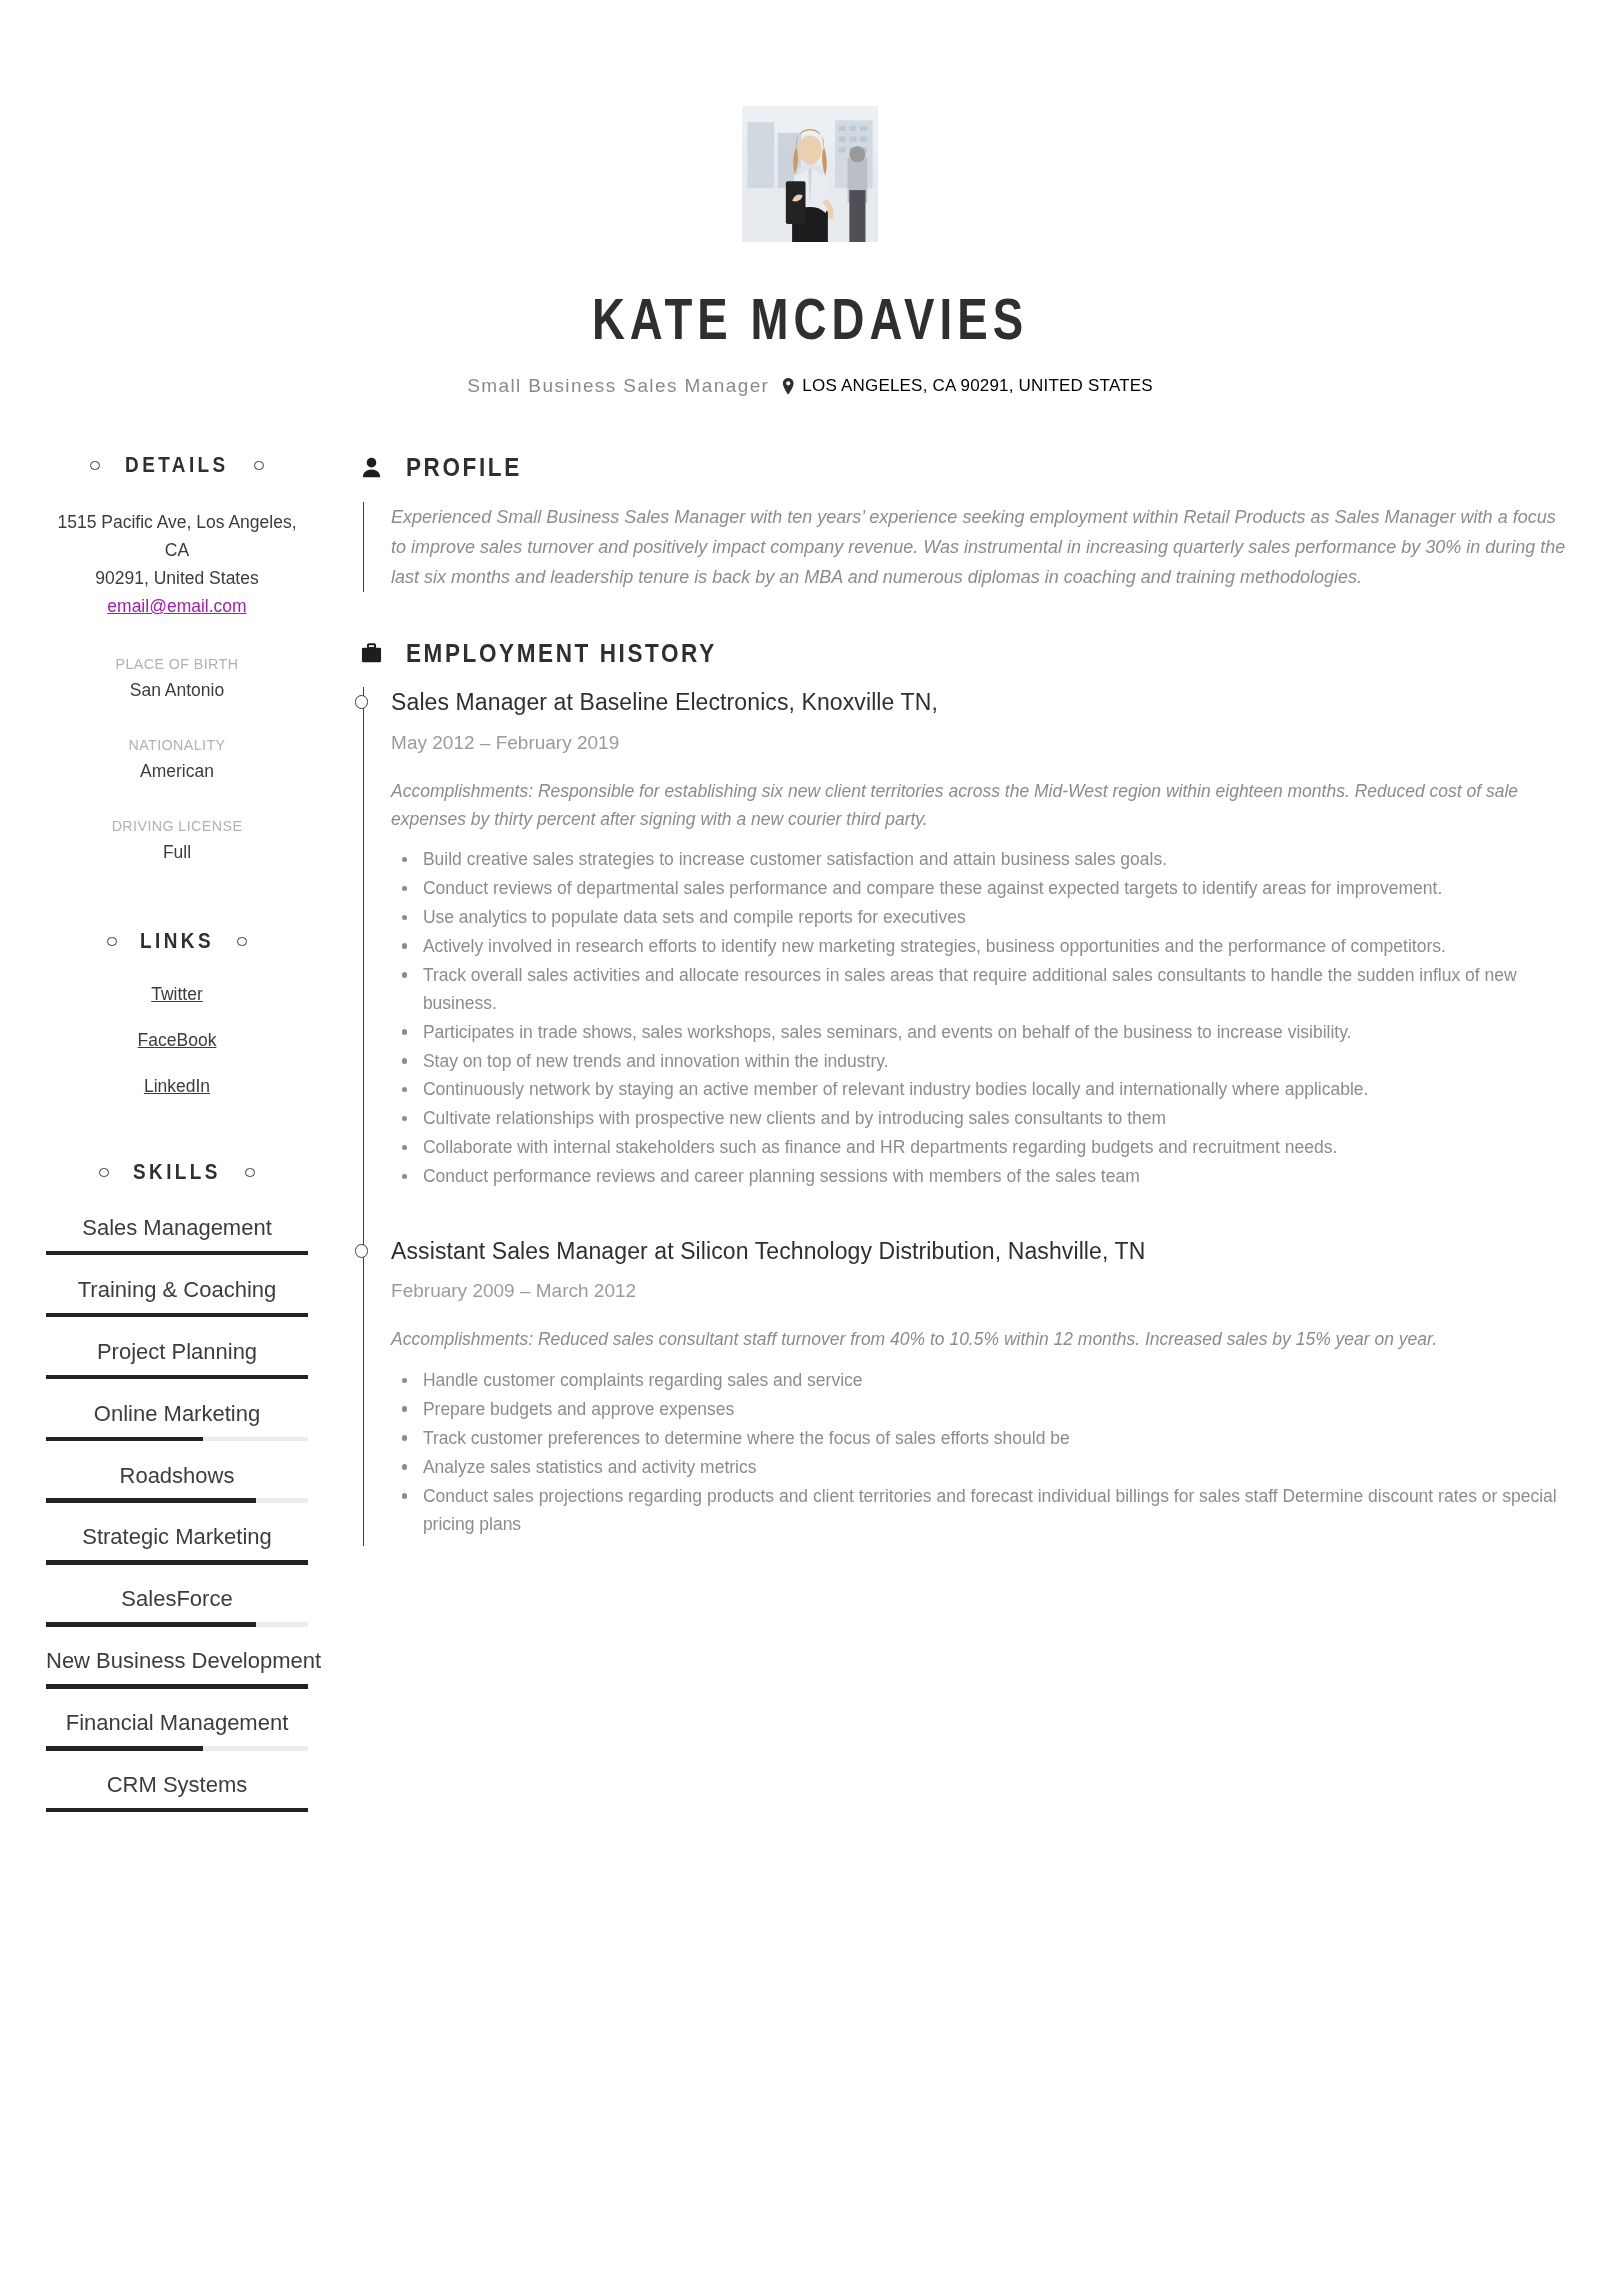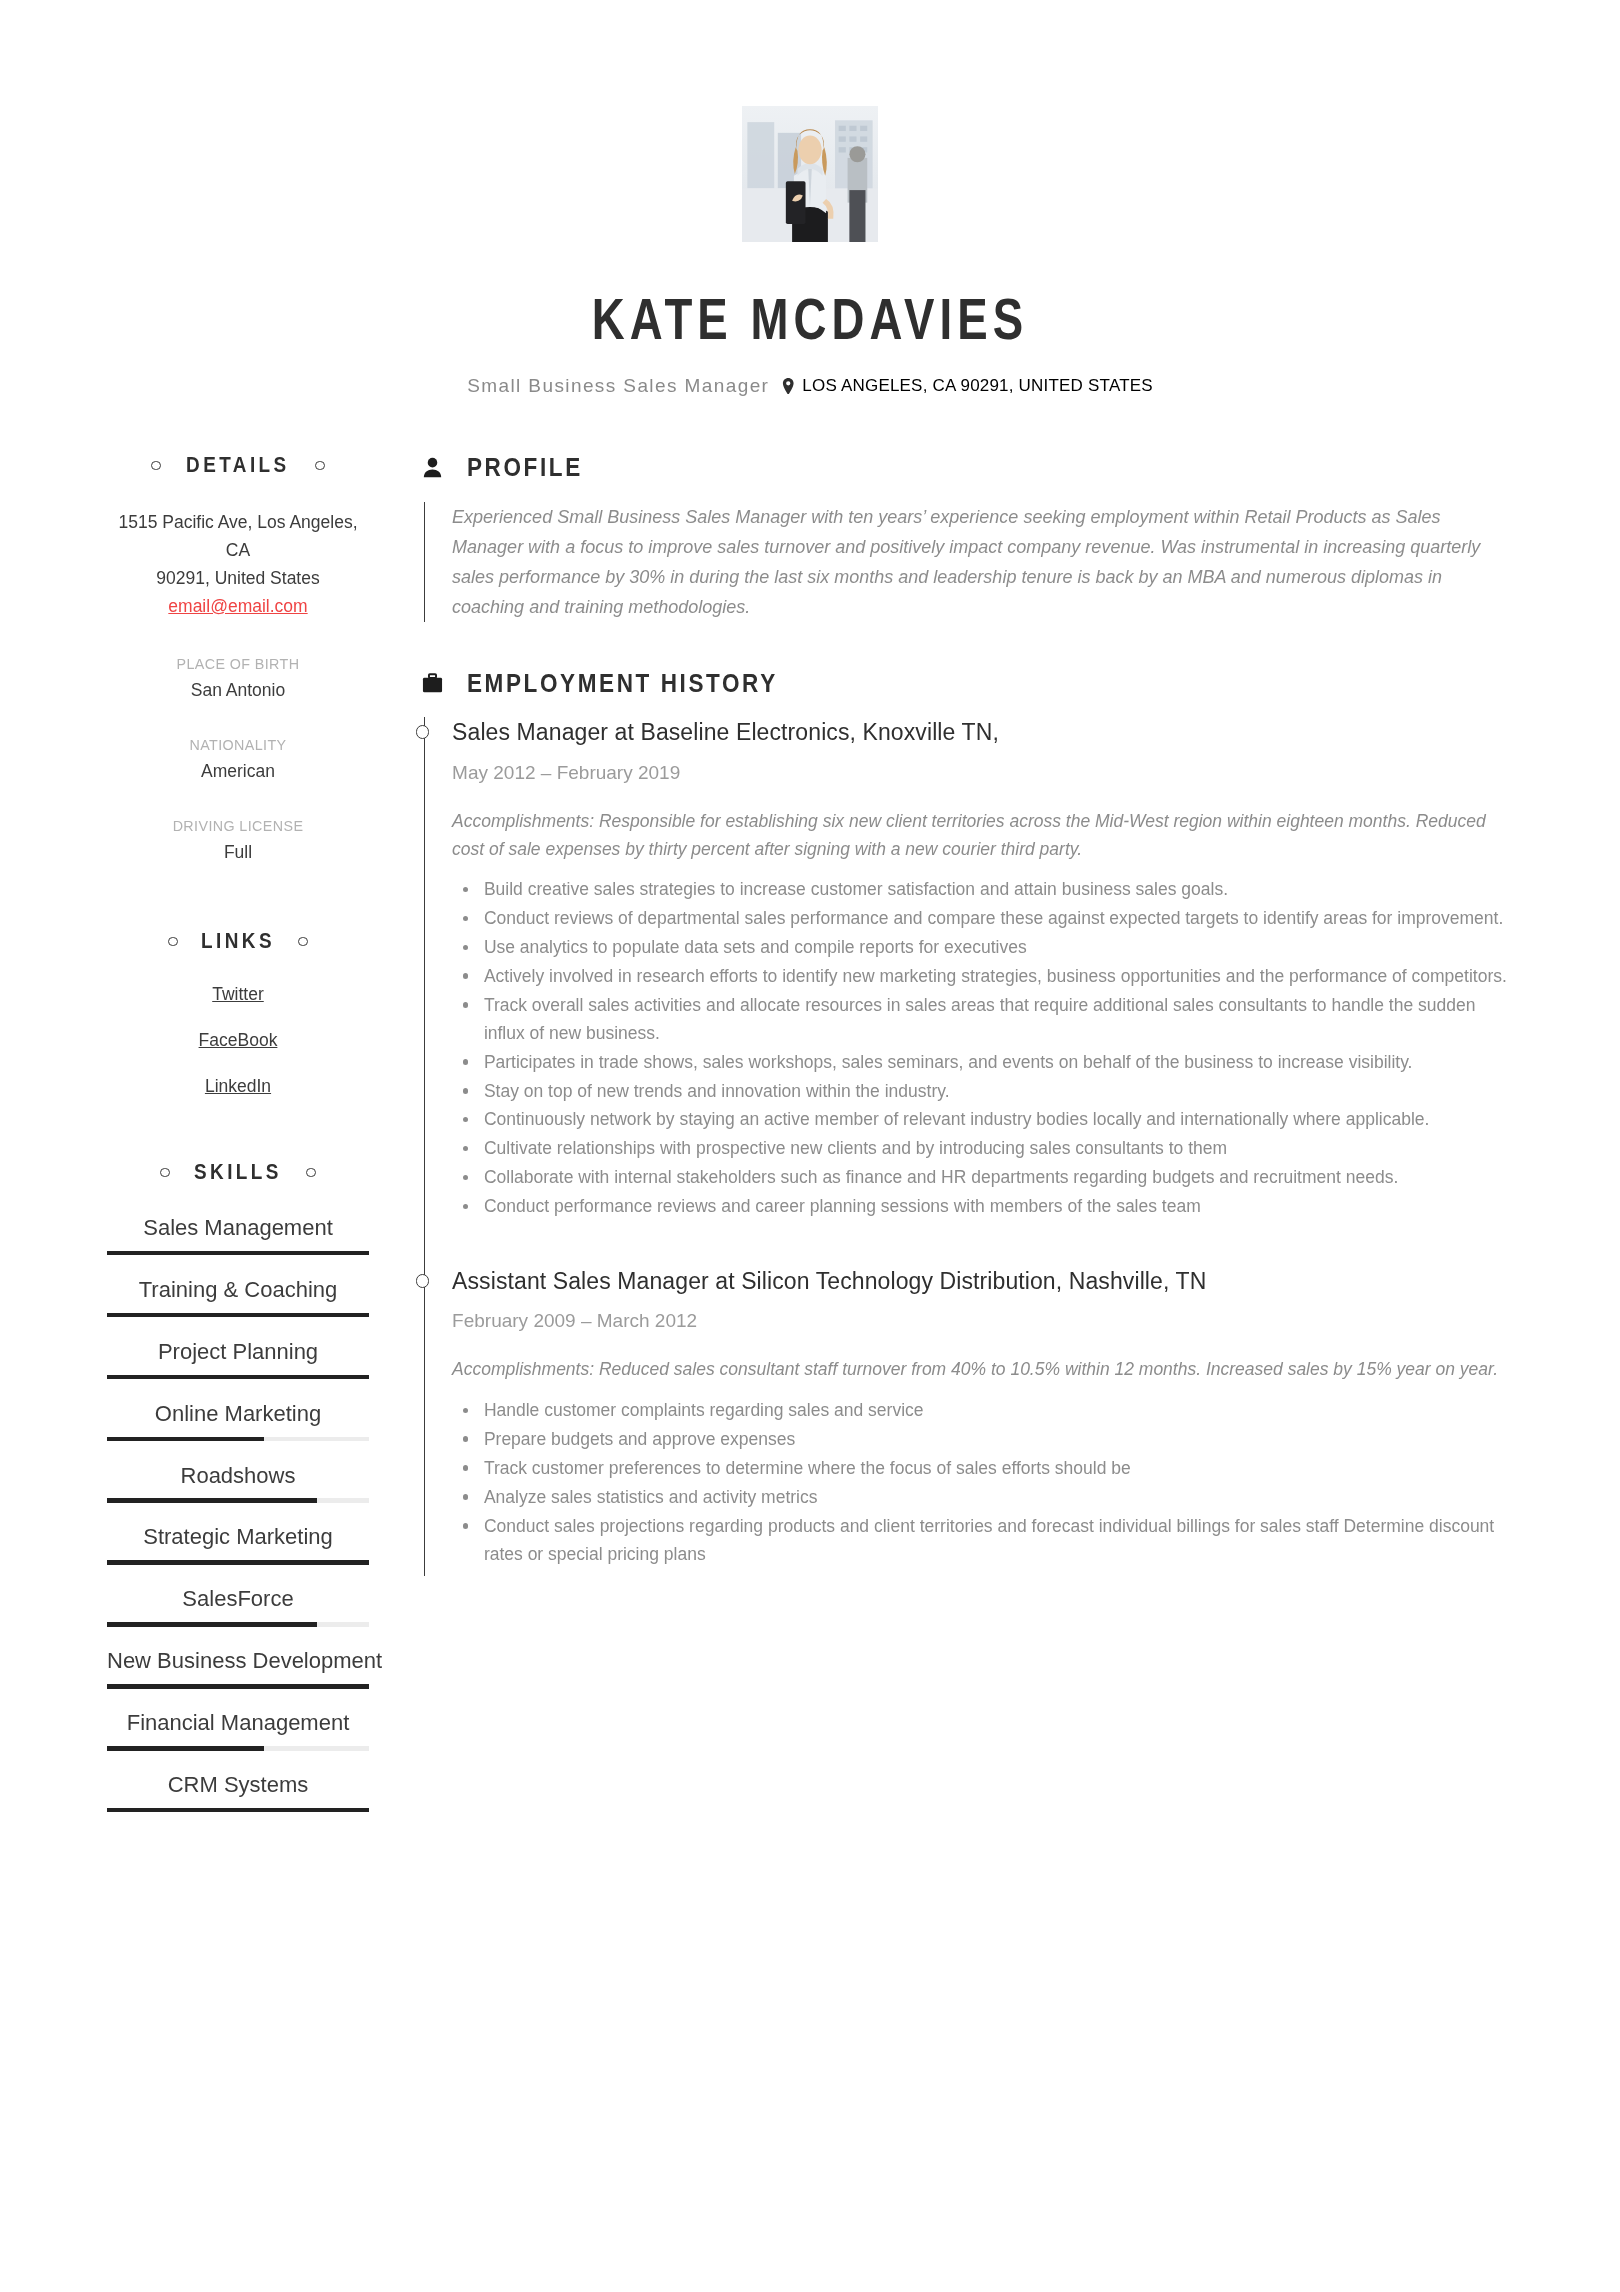--- a/index.html
+++ b/index.html
@@ -14,21 +14,21 @@
     color: #3c3c3c;
     position: relative;
     overflow: hidden;
   }
   .page {
     width: 1620px;
     height: 2293px;
     background: #fff;
     position: relative;
     box-sizing: border-box;
-    padding: 0 107px;
+    padding: 0 46px;
   }
 
   
   .header {
     text-align: center;
     padding-top: 106px;
   }
   .photo {
     width: 136px;
     height: 136px;
@@ -113,21 +113,21 @@
   }
   .side-heading span.label { transform: scaleX(0.88); display:inline-block;}
 
   .addr-block {
     font-size: 17.5px;
     line-height: 28px;
     color: #3c3c3c;
   }
   .addr-block a,
   .addr-block .email {
-    color: #ef4444;
+    color: #a21caf;
     text-decoration: underline;
   }
   .field { margin-top: 36px; }
   .field-label {
     font-size: 14.3px;
     letter-spacing: 0.4px;
     color: #b2b2b2;
     margin-bottom: 8px;
   }
   .field-value {

